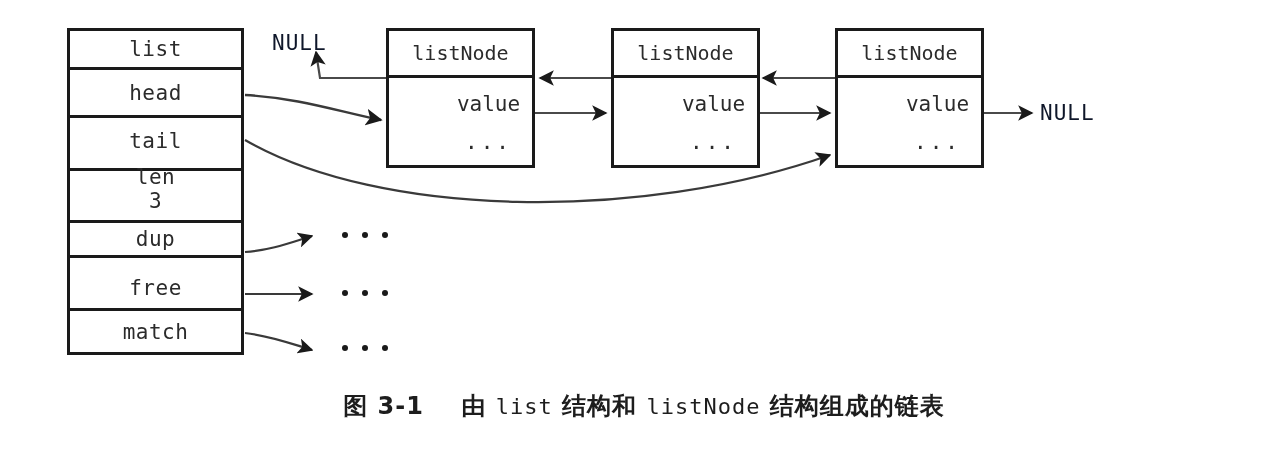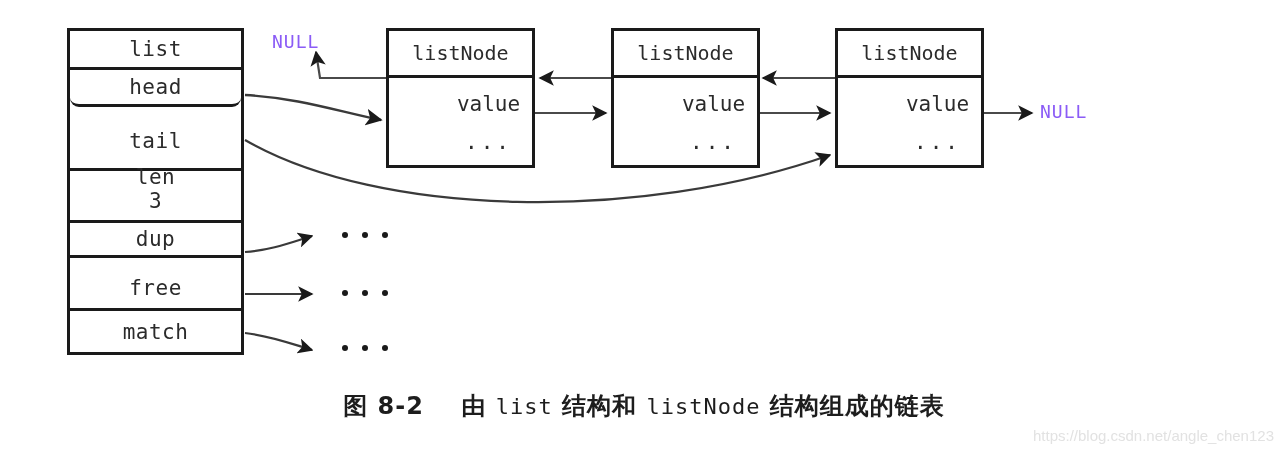--- a/index.html
+++ b/index.html
@@ -100,22 +100,22 @@
   }
   .node-body .ellipsis {
     font-size: 21px;
     letter-spacing: 3px;
   }
 
   
   .null-label {
     position: absolute;
     font-family: "DejaVu Sans Mono", "Liberation Mono", monospace;
-    font-size: 18px;
-    color: #8b5cf6;
+    font-size: 21px;
+    color: #0f172a;
     letter-spacing: 1px;
     white-space: nowrap;
   }
 
   
   .dots-group {
     position: absolute;
     display: flex;
     gap: 14px;
     align-items: center;
@@ -186,21 +186,21 @@
 
     <path d="M 245 252 C 272 250, 292 242, 312 236" fill="none" stroke="#3a3a3a" stroke-width="2.2" marker-end="url(#arrowR)"></path>
     <line x1="245" y1="294" x2="312" y2="294" stroke="#3a3a3a" stroke-width="2.2" marker-end="url(#arrowR)"></line>
     <path d="M 245 333 C 272 336, 292 344, 312 350" fill="none" stroke="#3a3a3a" stroke-width="2.2" marker-end="url(#arrowR)"></path>
   </svg>
 
   <div class="struct-box">
     <div class="struct-row" style="top:0px; height:39px;">
       <span>list</span>
     </div>
-    <div class="struct-row" style="top:39px; height:37px;border-radius:9px;">
+    <div class="struct-row" style="top:39px; height:48px;">
       <span>head</span>
     </div>
     <div class="struct-row" style="top:83px; height:57px;">
       <span>tail</span>
     </div>
     <div class="struct-row" style="top:127px; height:65px;">
       <span>len</span>
       <span class="sub-val">3</span>
     </div>
     <div class="struct-row" style="top:192px; height:35px;">
@@ -251,24 +251,23 @@
     <span class="dot"></span>
     <span class="dot"></span>
   </div>
   <div class="dots-group" style="left:342px; top:345px;">
     <span class="dot"></span>
     <span class="dot"></span>
     <span class="dot"></span>
   </div>
 
   <div class="caption">
-    <span>图 8-2</span>
+    <span>图 3-1</span>
     &nbsp;&nbsp;
     <span>由</span>
     <span class="mono">list</span>
     <span>结构和</span>
     <span class="mono">listNode</span>
     <span>结构组成的链表</span>
   </div>
 
-  <div class="watermark">https://blog.csdn.net/angle_chen123</div>
 
 </div>
 
 </body></html>

